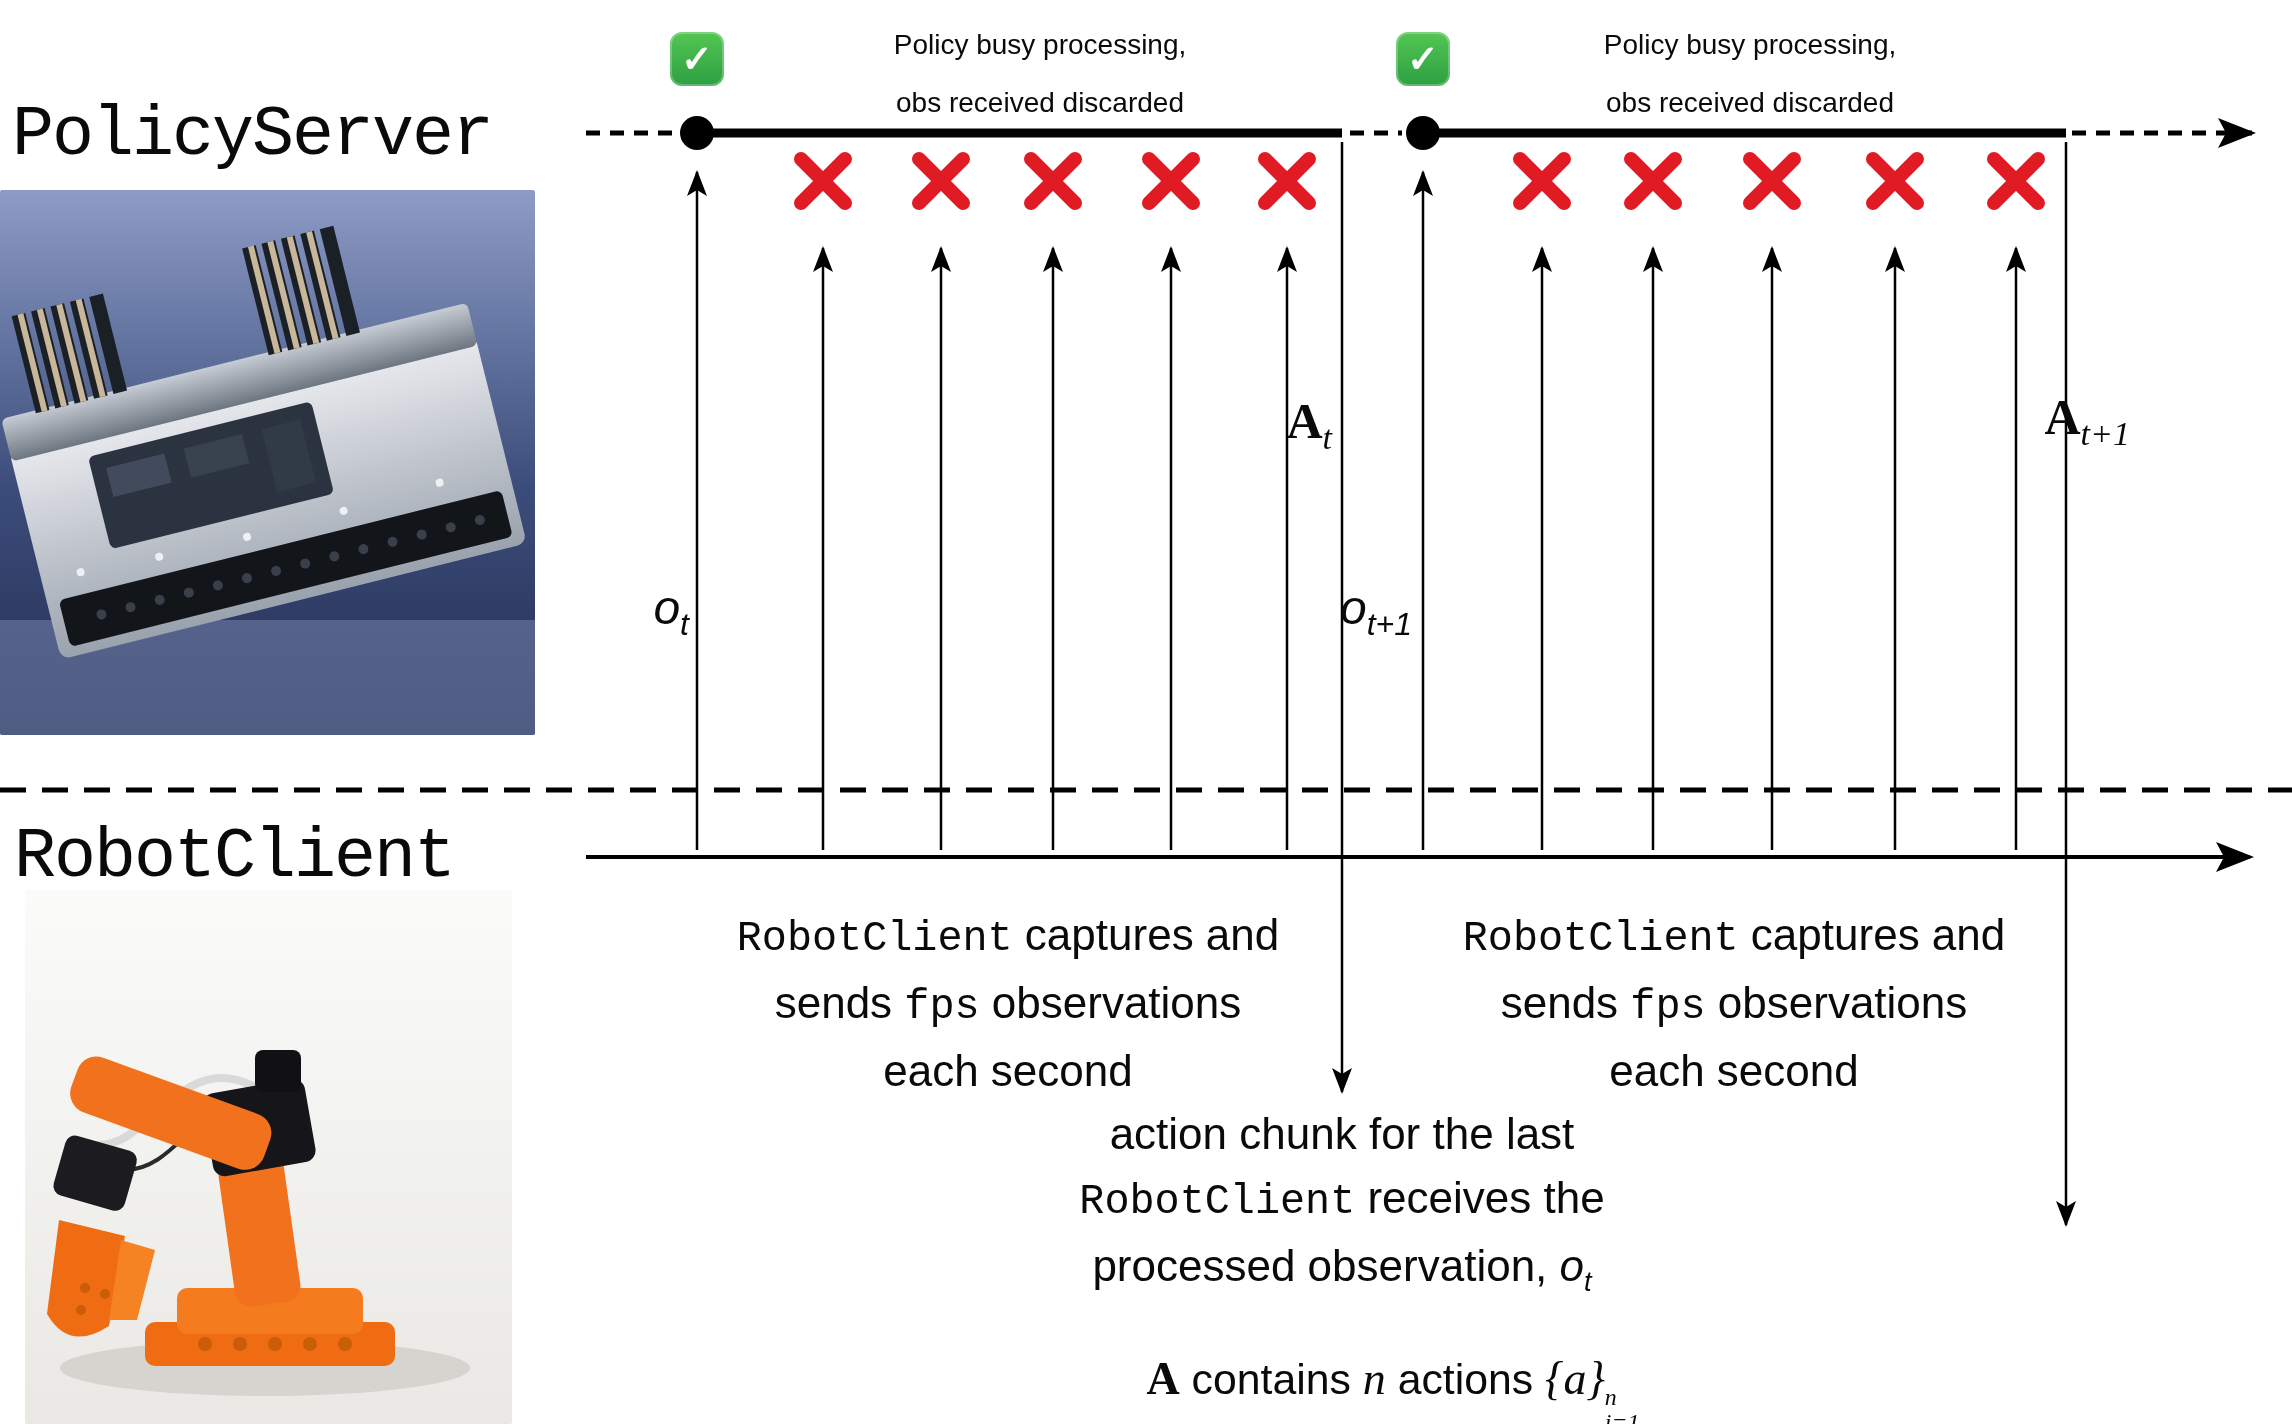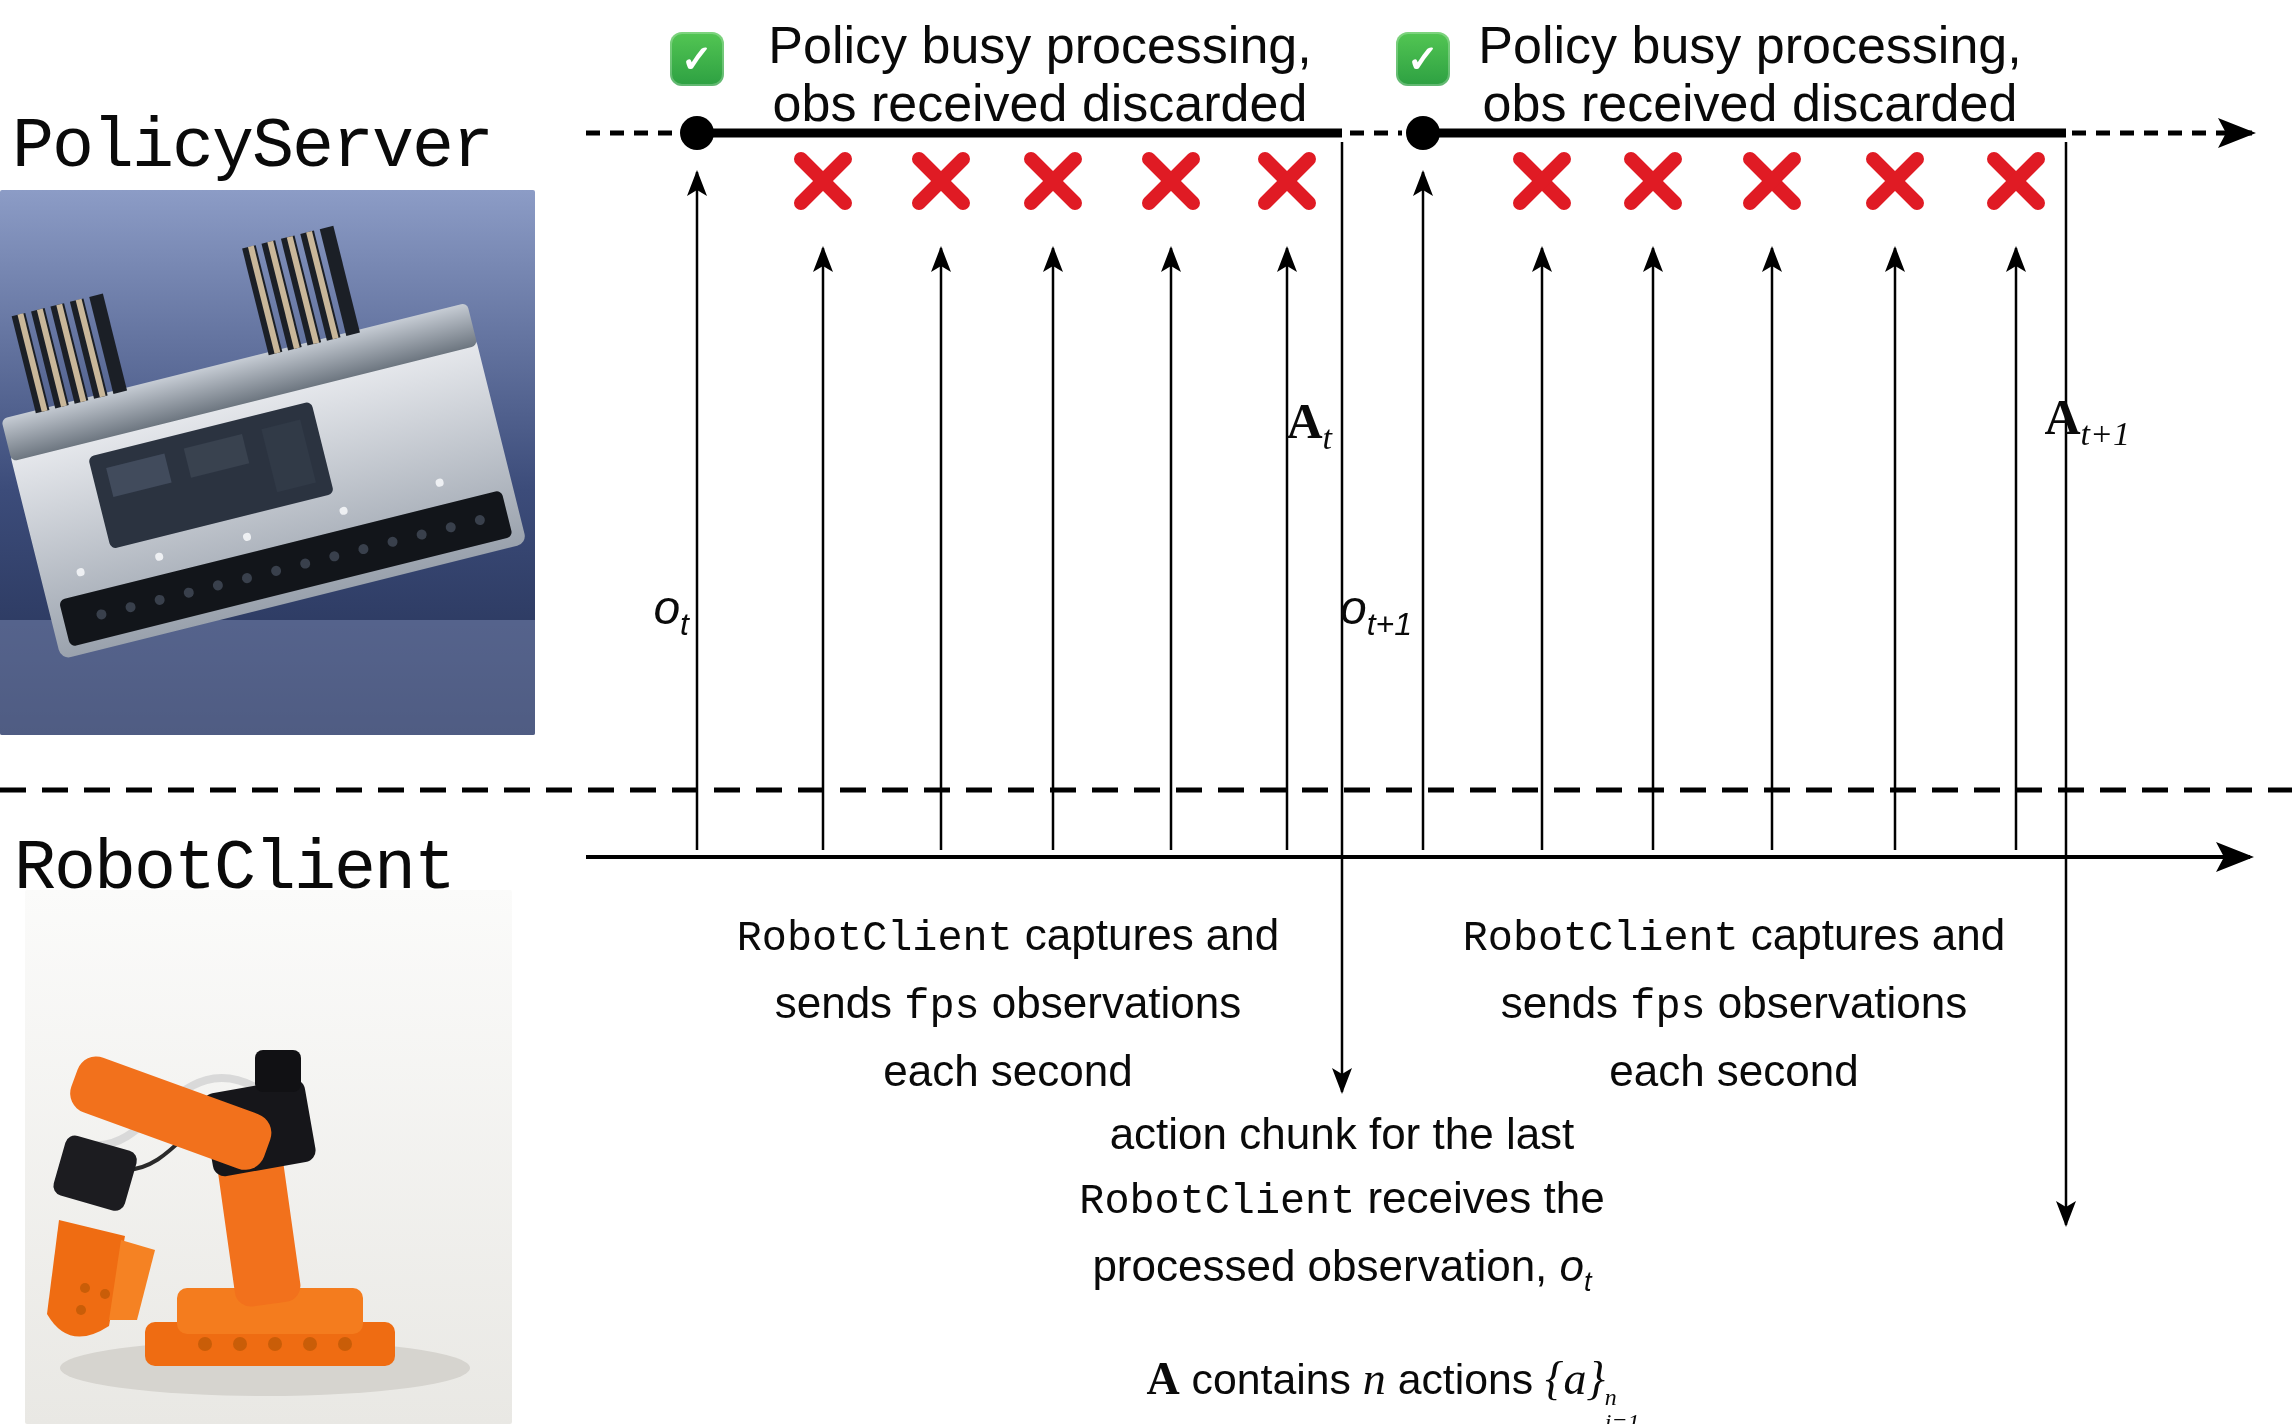--- a/index.html
+++ b/index.html
@@ -1,22 +1,22 @@
 <!DOCTYPE html>
 <html><head>
 <meta charset="utf-8">
 <style>
   html,body{margin:0;padding:0;background:#ffffff;}
   .canvas{position:relative;width:2292px;height:1424px;background:#ffffff;overflow:hidden;
           font-family:"Liberation Sans",sans-serif;color:#0a0a0a;}
   .abs{position:absolute;}
   svg.layer{position:absolute;left:0;top:0;}
   .big-label{font-family:"Liberation Mono","DejaVu Sans Mono",monospace;font-size:70px;font-weight:500;
-             letter-spacing:-2px;white-space:nowrap;margin-top:12px;}
-  .busy-note{width:660px;text-align:center;font-size:52px;line-height:58px;}
+             letter-spacing:-2px;white-space:nowrap;}
+  .busy-note{width:660px;text-align:center;font-size:28px;line-height:58px;}
   .check{width:54px;height:54px;border-radius:12px;background:linear-gradient(180deg,#53c653,#2da042);
          display:flex;align-items:center;justify-content:center;color:#ffffff;font-size:38px;font-weight:bold;
          box-shadow:inset 0 0 0 2px rgba(255,255,255,.25);}
   .cap{width:700px;text-align:center;font-size:44px;line-height:64px;}
   .recv{width:820px;text-align:center;font-size:44px;line-height:64px;}
   .formula{width:700px;text-align:center;font-size:46px;font-family:"Liberation Serif",serif;}
   .mono-inline{font-family:"Liberation Mono","DejaVu Sans Mono",monospace;font-size:0.95em;}
   .math-o{font-family:Liberation Sans, sans-serif;font-style:italic;font-size:48px;}
   .math-o sub{font-size:32px;font-style:italic;}
   .math-A{font-family:"Liberation Serif",serif;font-weight:bold;font-size:50px;}

